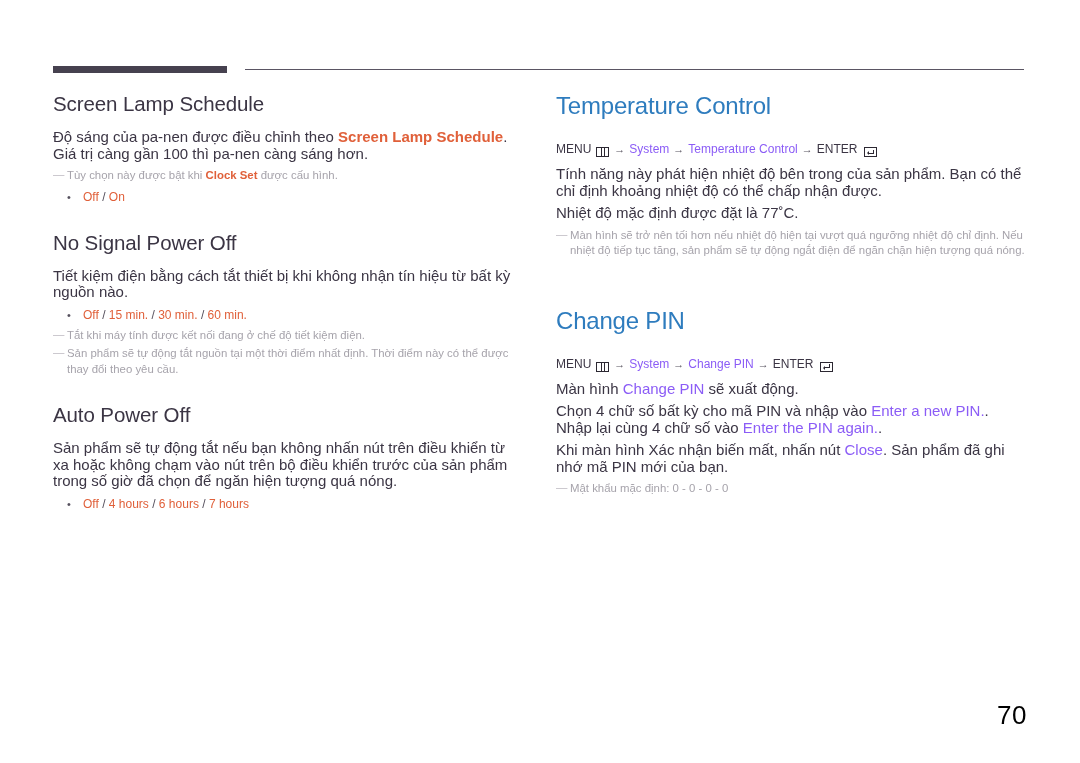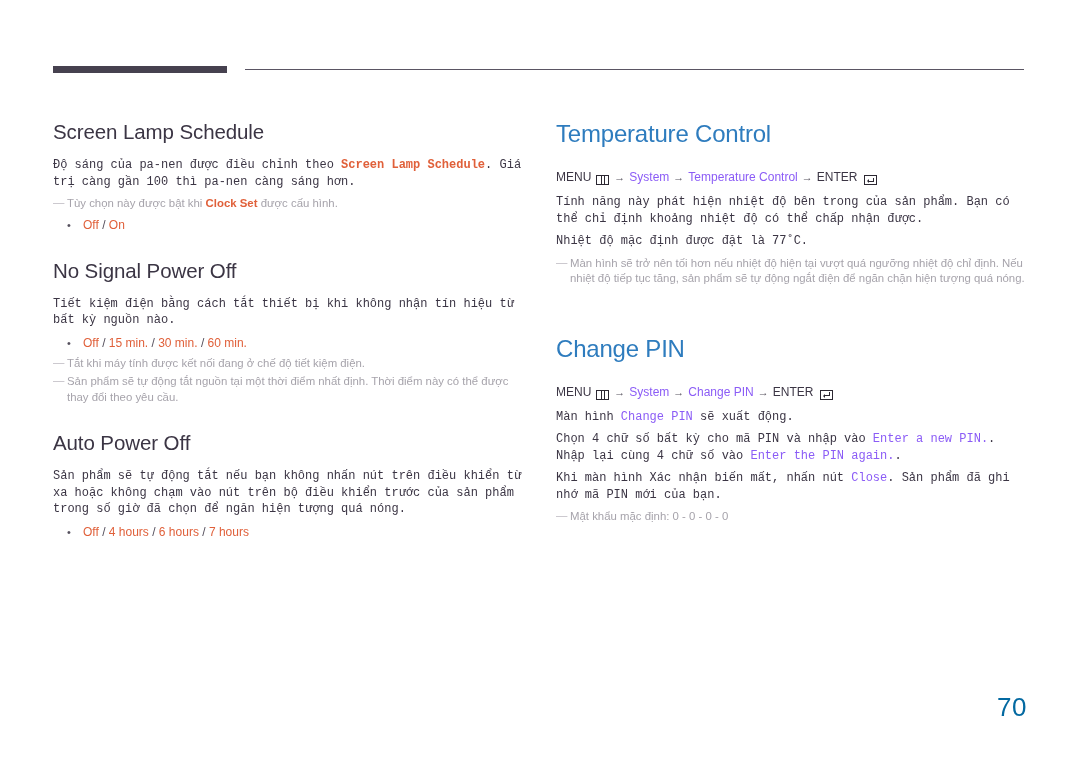--- a/index.html
+++ b/index.html
@@ -44,21 +44,20 @@
     top: 3px;
     width: 779px;
     height: 1px;
     background: #5a5563;
   }
 
   
   .col {
     position: absolute;
     top: 92px;
-    margin-top: 28px;
   }
   .col-left {
     left: 53px;
     width: 470px;
   }
   .col-right {
     left: 556px;
     width: 470px;
   }
 
@@ -79,25 +78,24 @@
     color: #2e7cbe;
     margin: 0 0 21px 0;
     letter-spacing: -0.2px;
   }
   h2.h-blue.spaced {
     margin-top: 48px;
   }
 
   
   p.body {
-    font-size: 12px;
+    font-size: 15px;
     line-height: 16.5px;
     color: #3b3544;
     margin: 0 0 6px 0;
-    font-family: Liberation Mono, monospace;
   }
 
   .accent { color: #8b5cf6; }
   .accent-b { color: #e0603a; font-weight: bold; }
 
   
   .note {
     position: relative;
     font-size: 11.4px;
     line-height: 15.5px;
@@ -206,23 +204,23 @@
     height: 0;
     border-top: 2.3px solid transparent;
     border-bottom: 2.3px solid transparent;
     border-right: 2.8px solid #2c2832;
   }
 
   
   .page-number {
     position: absolute;
     right: 53px;
-    bottom: 40px;
+    bottom: 32px;
     font-size: 26px;
-    color: #0369a1;
+    color: #000000;
     letter-spacing: 0.5px;
   }
 </style>
 </head>
 <body>
 
 <div class="page">
 
   <div class="top-rules">
     <div class="rule-thick"></div>

